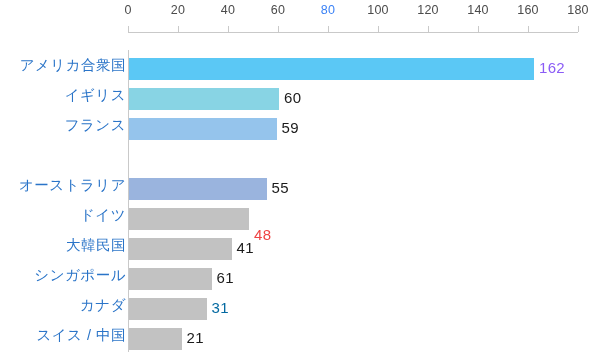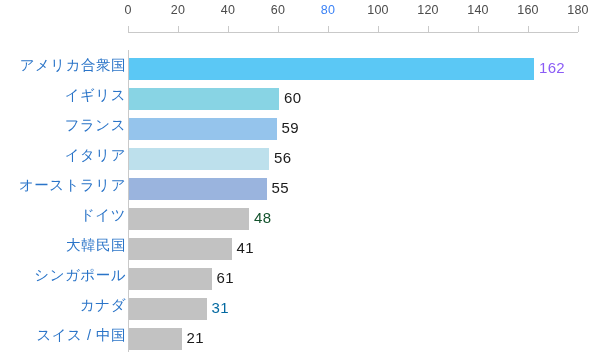--- a/index.html
+++ b/index.html
@@ -142,34 +142,29 @@
       <div class="row" style="top: 34px;">
         <div class="cat-label" style="color: rgb(42, 116, 200);">イギリス</div>
         <div class="bar" style="width: 150px; background: rgb(136, 212, 228);"></div>
         <div class="value-label" style="left: 284px; color: rgb(27, 27, 27);">60</div>
       </div>
       <div class="row" style="top: 64px;">
         <div class="cat-label" style="color: rgb(42, 116, 200); text-align: right;">フランス</div>
         <div class="bar" style="width: 147.5px; background: rgb(149, 196, 236);"></div>
         <div class="value-label" style="left: 281.5px; color: rgb(27, 27, 27);">59</div>
       </div>
-      <div class="row" style="top: 94px;">
-        <div class="cat-label" style="color: rgb(42, 116, 200);">イタリア</div>
-        <div class="bar" style="width: 140px; background: rgb(189, 224, 236);"></div>
-        <div class="value-label" style="left: 274px; color: rgb(27, 27, 27);">56</div>
-      </div>
       <div class="row" style="top: 124px;">
         <div class="cat-label" style="color: rgb(42, 116, 200);">オーストラリア</div>
         <div class="bar" style="width: 137.5px; background: rgb(154, 180, 222);"></div>
         <div class="value-label" style="left: 271.5px; color: rgb(27, 27, 27);">55</div>
       </div>
       <div class="row" style="top: 154px;">
         <div class="cat-label" style="color: rgb(42, 116, 200);">ドイツ</div>
         <div class="bar" style="width: 120px; background: rgb(194, 194, 194);"></div>
-        <div class="value-label" style="left: 254px; color: #14532d;">48</div>
+        <div class="value-label" style="left: 254px; color: #ef4444; margin-top: 17px;">48</div>
       </div>
       <div class="row" style="top: 184px;">
         <div class="cat-label" style="color: rgb(42, 116, 200);">大韓民国</div>
         <div class="bar" style="width: 102.5px; background: rgb(194, 194, 194);"></div>
         <div class="value-label" style="left: 236.5px; color: rgb(27, 27, 27);">41</div>
       </div>
       <div class="row" style="top: 214px;">
         <div class="cat-label" style="color: rgb(42, 116, 200);">シンガポール</div>
         <div class="bar" style="width: 82.5px; background: rgb(194, 194, 194);"></div>
         <div class="value-label" style="left: 216.5px; color: rgb(27, 27, 27);">61</div>

